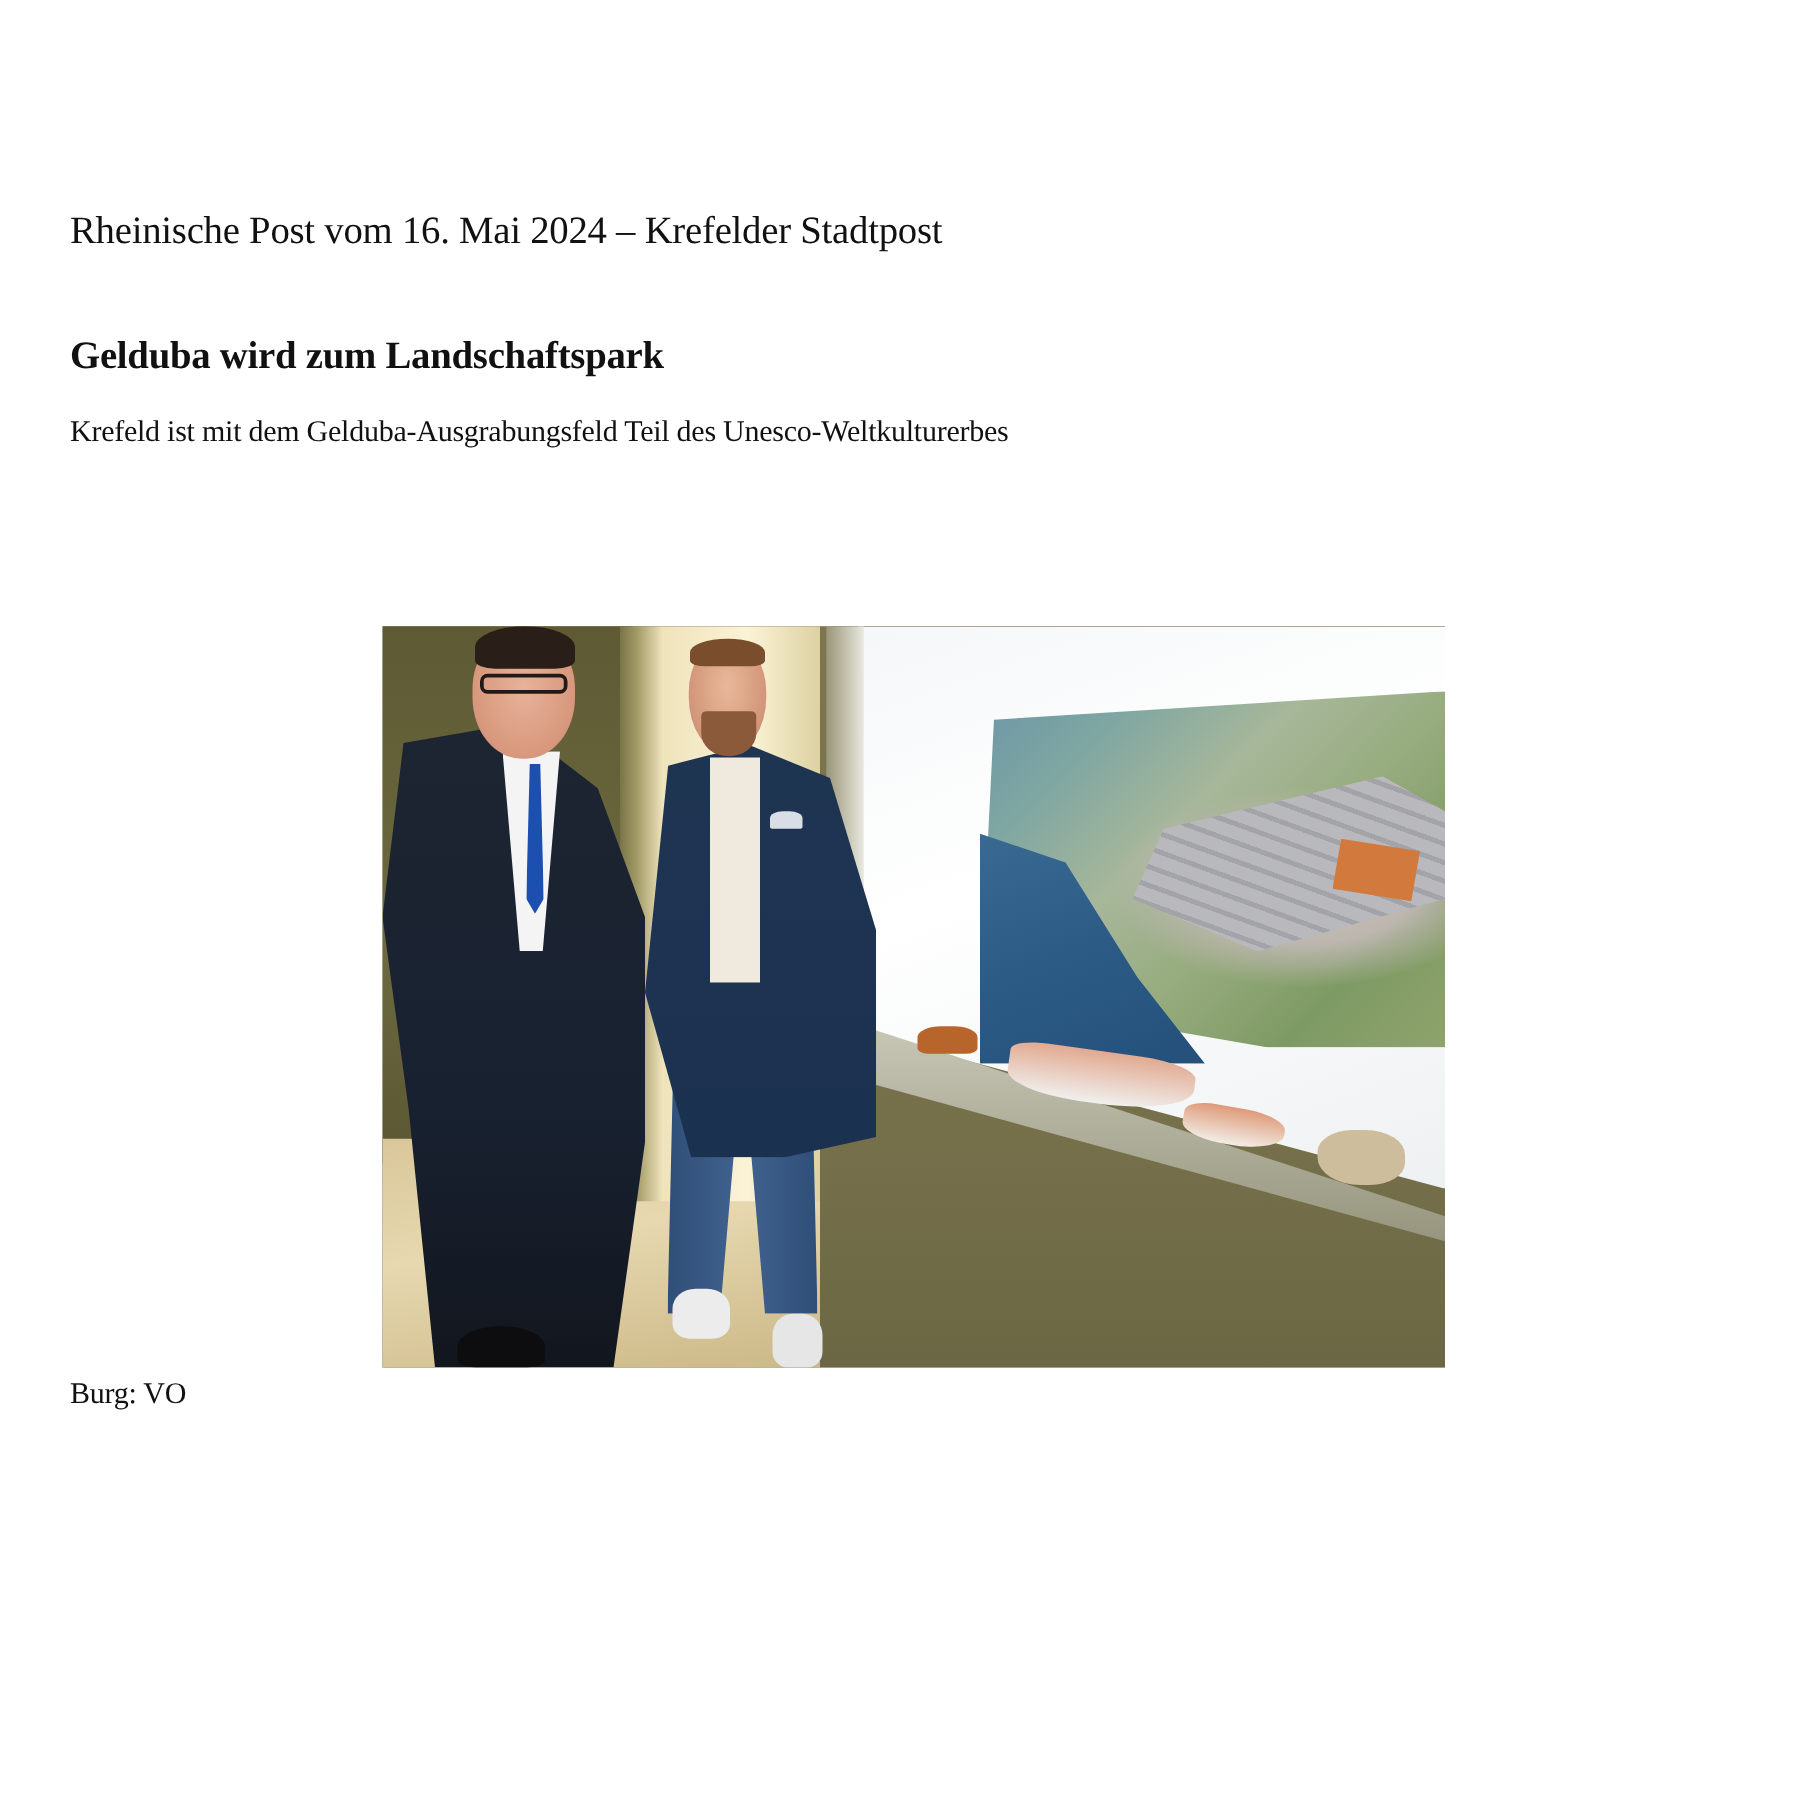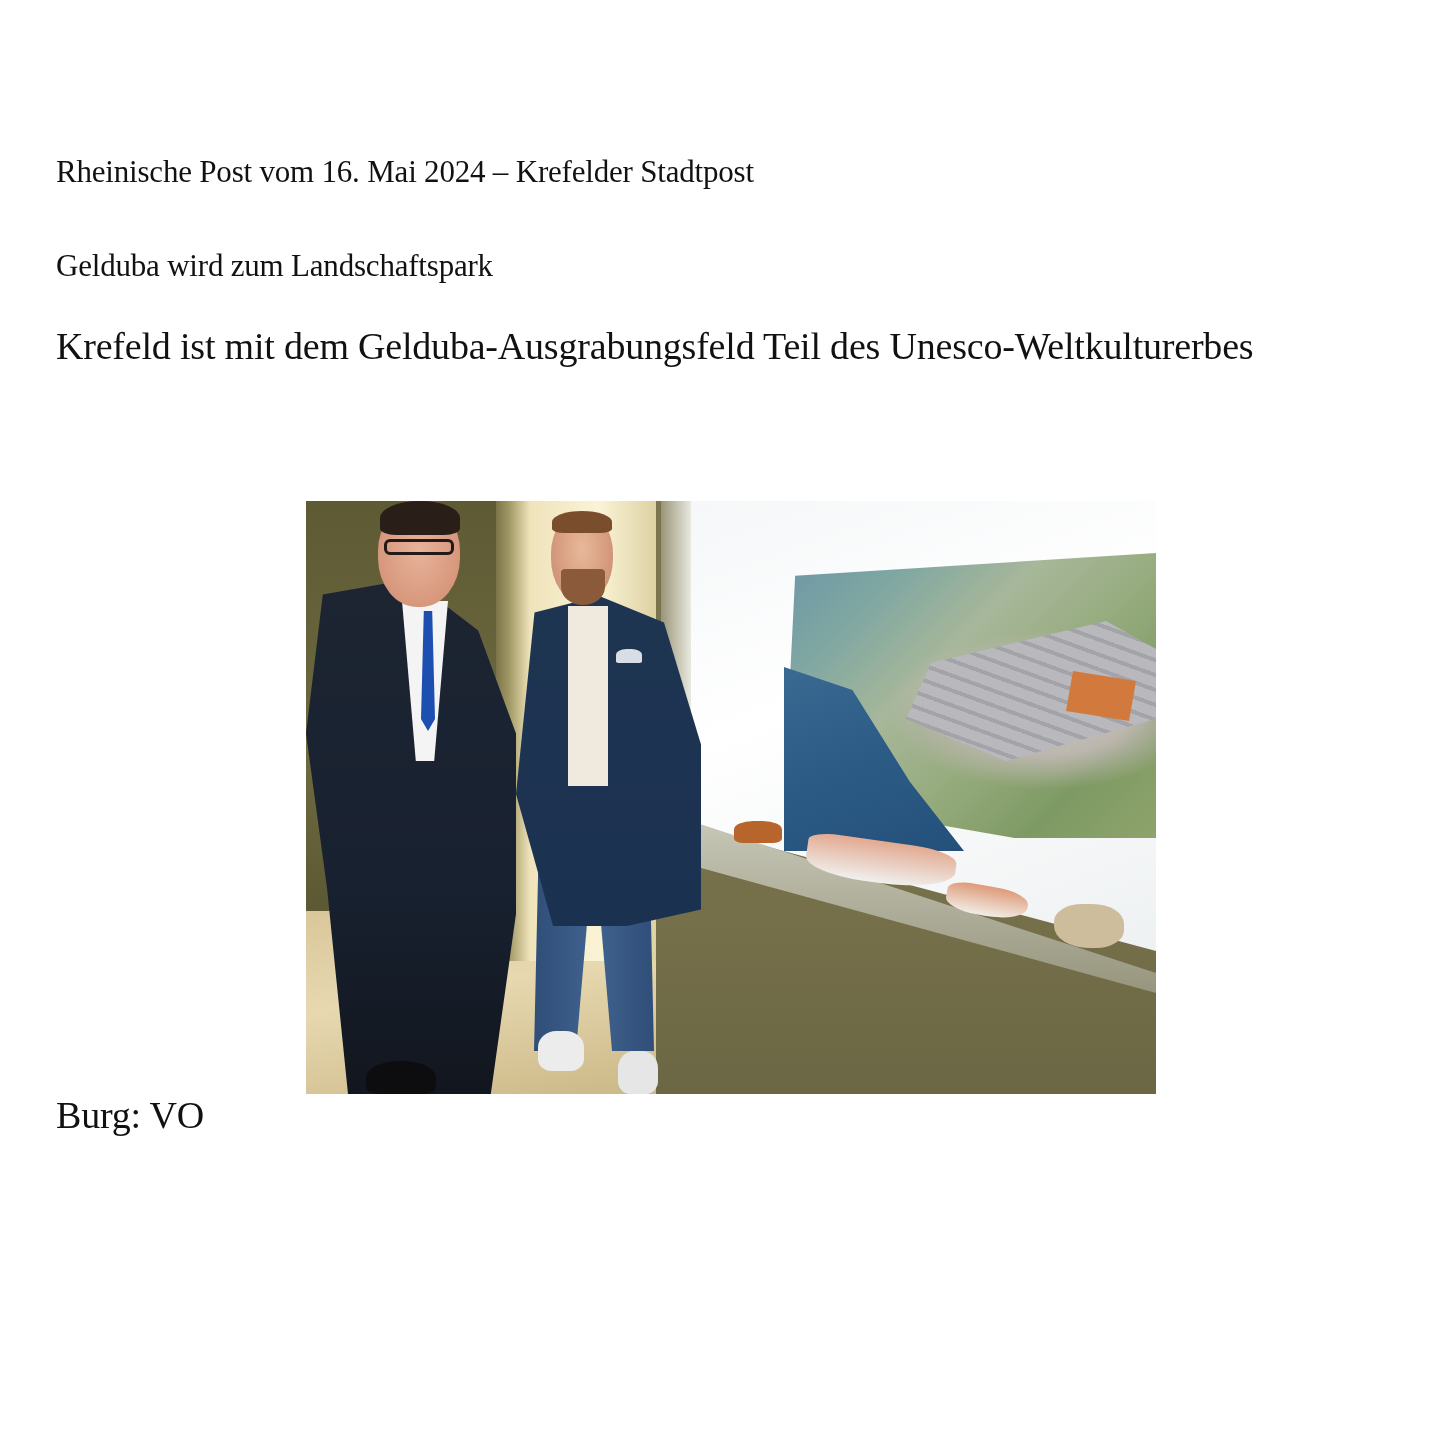--- a/index.html
+++ b/index.html
@@ -8,21 +8,21 @@
       font-family: "Liberation Serif", "DejaVu Serif", serif;
       color: #111111;
     }
     .line {
       position: absolute; left: 56px; margin: 0;
       font-size: 31px; line-height: 40px; white-space: nowrap;
       letter-spacing: -0.2px;
     }
     .para {
       position: absolute; left: 56px; margin: 0; width: 1340px;
-      font-size: 38px; line-height: 40.5px;
+      font-size: 24px; line-height: 40.5px;
       letter-spacing: -0.2px;
     }
     .para span { display: block; white-space: nowrap; }
 
     
     .photo {
       position: absolute; left: 306px; top: 501px; width: 850px; height: 593px;
       overflow: hidden; background: #6f6a3c;
     }
     .photo div { position: absolute; }
@@ -61,23 +61,23 @@
     .man2-beard { left: 255px; top: 68px; width: 44px; height: 36px; background: #8b5a3a; border-radius: 10% 10% 50% 50%; }
     .man2-jeans { left: 228px; top: 290px; width: 120px; height: 260px; background: linear-gradient(90deg,#2f4e78 0%,#41638f 50%,#2f4e78 100%); clip-path: polygon(5% 0,95% 0,100% 100%,65% 100%,50% 20%,35% 100%,0 100%); }
     .man2-shoe1 { left: 232px; top: 530px; width: 46px; height: 40px; background: #ececec; border-radius: 40% 40% 30% 30%; }
     .man2-shoe2 { left: 312px; top: 550px; width: 40px; height: 43px; background: #e6e6e6; border-radius: 40% 40% 30% 30%; }
     .man1-shoe { left: 60px; top: 560px; width: 70px; height: 33px; background: #0d0d10; border-radius: 50% 50% 20% 20%; }
     .pocket-sq { left: 310px; top: 148px; width: 26px; height: 14px; background: #d8dde6; border-radius: 40% 40% 10% 10%; }
   </style>
 </head>
 <body>
 
-<p class="line" style="top:152px;">Rheinische Post vom 16. Mai 2024 – Krefelder Stadtpost</p>
+<p class="line" style="top:164px;">Rheinische Post vom 16. Mai 2024 – Krefelder Stadtpost</p>
 
-<h1 class="line" style="top:246px; font-weight:normal;">Gelduba wird zum Landschaftspark</h1>
+<h1 class="line" style="top:264px; font-weight:bold;">Gelduba wird zum Landschaftspark</h1>
 
 <div class="para" style="top:326px;">
   <span>Krefeld ist mit dem Gelduba-Ausgrabungsfeld Teil des Unesco-Weltkulturerbes</span>
 </div>
 
 <div class="photo" title="Two men in suits standing next to a museum display case with an aerial illustration of the Roman fort Gelduba and archaeological artifacts">
   <div class="wall-left"></div>
   <div class="floor"></div>
   <div class="door-frame"></div>
   <div class="case-wall"></div>

